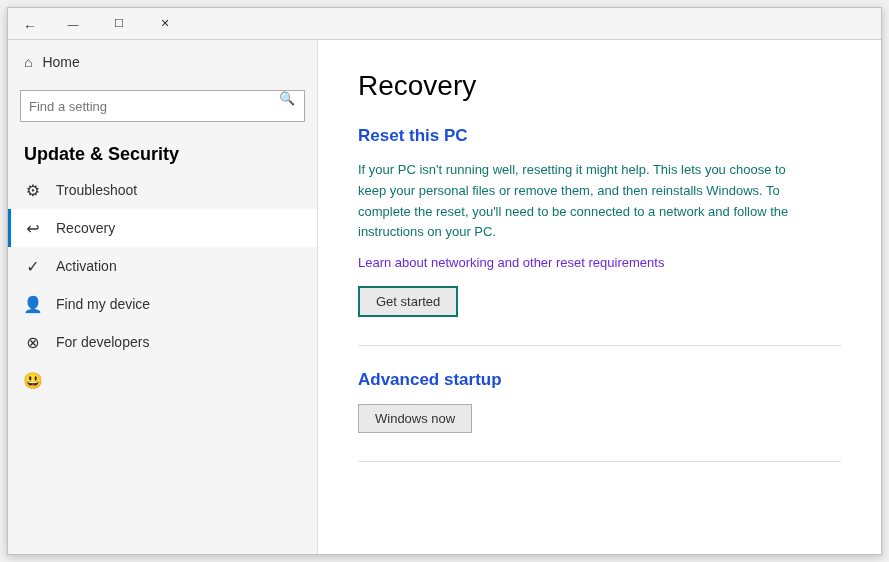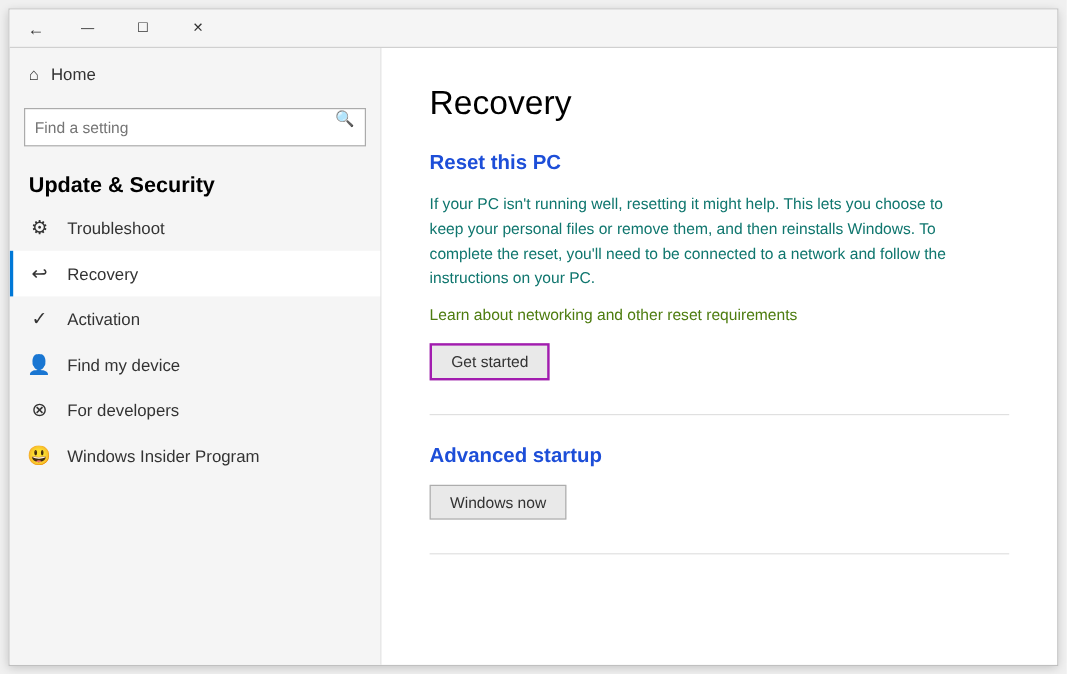--- a/index.html
+++ b/index.html
@@ -156,37 +156,37 @@
     }
     .section-desc {
       font-size: 13px;
       color: #0f766e;
       line-height: 1.6;
       margin-bottom: 12px;
       max-width: 450px;
     }
     .link {
       font-size: 13px;
-      color: #4d7c0f;
+      color: #6d28d9;
       cursor: pointer;
       text-decoration: none;
       display: block;
       margin-bottom: 16px;
     }
     .btn {
       padding: 6px 16px;
       font-size: 13px;
       background: #e9e9e9;
       border: 1px solid #adadad;
       cursor: pointer;
       color: #333;
       display: inline-block;
     }
     .btn-highlighted {
-      border: 2px solid #a21caf;
+      border: 2px solid #0f766e;
     }
     .section {
       margin-bottom: 28px;
     }
     .divider {
       height: 1px;
       background: #e0e0e0;
       margin-bottom: 24px;
     }
   </style>
@@ -235,21 +235,20 @@
       <div class="sidebar-item">
         <span class="icon">👤</span>
         <span>Find my device</span>
       </div>
       <div class="sidebar-item">
         <span class="icon">⊗</span>
         <span>For developers</span>
       </div>
       <div class="sidebar-item">
         <span class="icon">😃</span>
-        <span>Windows Insider Program</span>
       </div>
     </div>
 
     <div class="main">
       <h1 class="main-title">Recovery</h1>
 
       <div class="section">
         <h2 class="section-title">Reset this PC</h2>
         <p class="section-desc">If your PC isn't running well, resetting it might help. This lets you choose to keep your personal files or remove them, and then reinstalls Windows. To complete the reset, you'll need to be connected to a network and follow the instructions on your PC.</p>
         <a class="link">Learn about networking and other reset requirements</a>

